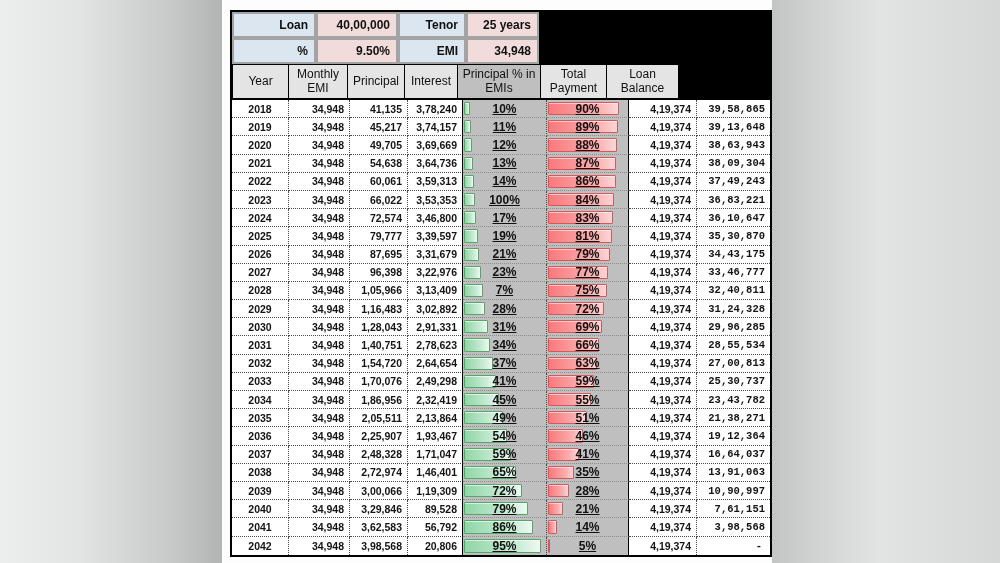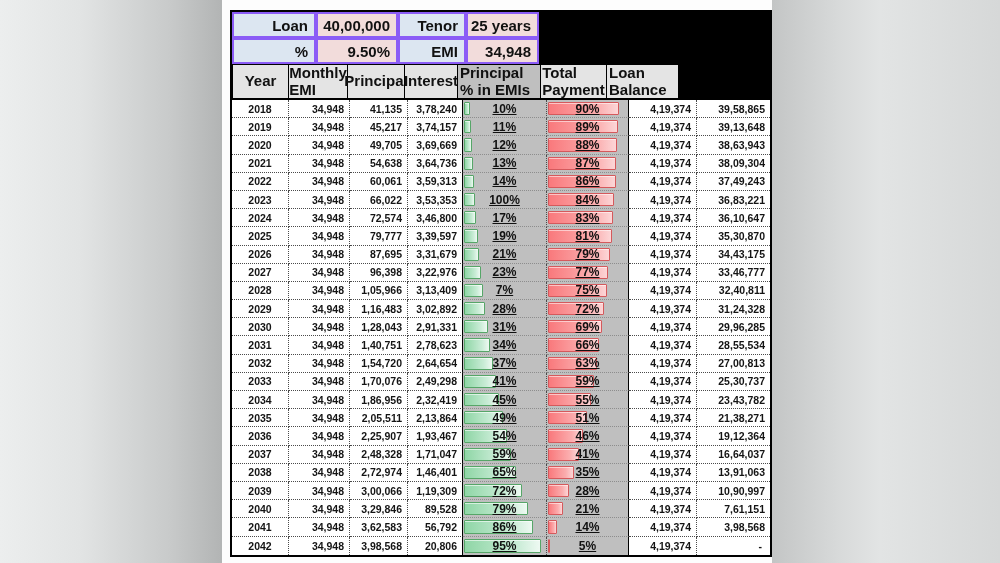--- a/index.html
+++ b/index.html
@@ -18,31 +18,31 @@
   }
   
   .param-block{display:flex;background:#000;height:52px;}
   .title-box{
     width:231px;display:flex;align-items:center;justify-content:center;
     background:#070a05;color:#9BBB59;font-weight:bold;font-size:14.5px;letter-spacing:.2px;
   }
   .param-grid{display:flex;flex-wrap:wrap;width:307px;}
   .pcell{
     box-sizing:border-box;height:26px;display:flex;align-items:center;justify-content:flex-end;
-    font-weight:bold;font-size:15px;color:#111;padding-right:6px;border:2px solid #8b5cf6;
+    font-weight:bold;font-size:12px;color:#111;padding-right:6px;border:2px solid #a3a3a3;
   }
   .pcell.blue{background:#DCE6F1;}
   .pcell.pink{background:#F2DCDB;}
   .w-ppct{width:84px;} .w-ipct{width:82px;} .w-total{width:68px;} .w-bal{width:73px;}
   
   .header-row{display:flex;height:35px;background:#000;}
   .th{
     box-sizing:border-box;background:#E4E4E4;border:1.5px solid #000;margin-right:-1.5px;
-    display:flex;align-items:center;justify-content:center;text-align:left;
-    font-weight:bold;font-size:15px;line-height:1.12;color:#111;padding:1px 2px;
+    display:flex;align-items:center;justify-content:center;text-align:center;
+    font-weight:normal;font-size:12px;line-height:1.12;color:#111;padding:1px 2px;
   }
   .th.gray{background:#BFBFBF;}
   .c-year{width:57px;} .c-emi{width:61px;} .c-principal{width:58px;} .c-interest{width:55px;}
   .c-ppct{width:84px;} .c-ipct{width:82px;} .c-total{width:68px;} .c-balance{width:73px;}
   
   .tbody{border-top:1.5px solid #000;}
   .trow{display:flex;height:18.2px;}
   .td{
     box-sizing:border-box;display:flex;align-items:center;
     font-weight:bold;font-size:10.5px;color:#141414;background:#fff;
@@ -50,21 +50,21 @@
     overflow:hidden;white-space:nowrap;
   }
   .trow:last-child .td{border-bottom:none;}
   .td.num{justify-content:flex-end;padding-right:5px;}
   .td.ctr{justify-content:center;}
   .td.pct{
     background:#BFBFBF;position:relative;justify-content:center;
     border-bottom:1px dotted #8d8d8d;
   }
   .td.c-interest, .td.c-ipct{border-right:1.5px solid #000;}
-  .td.c-balance{border-right:none;}
+  .td.c-balance{border-right:none;font-family:Liberation Mono, monospace;}
   .pct-label{position:relative;z-index:2;font-size:12px;font-weight:bold;color:#111;text-decoration:underline;}
   .bar{
     position:absolute;left:1px;top:2px;bottom:2px;z-index:1;border-radius:1px;
     box-sizing:border-box;
   }
   .bar.green{
     border:1px solid #56A668;
     background:linear-gradient(90deg,#8FD6A6 0%,#c9ecd6 70%,#eef9f2 100%);
     box-shadow:inset 0 1px 0 rgba(255,255,255,.6);
   }

